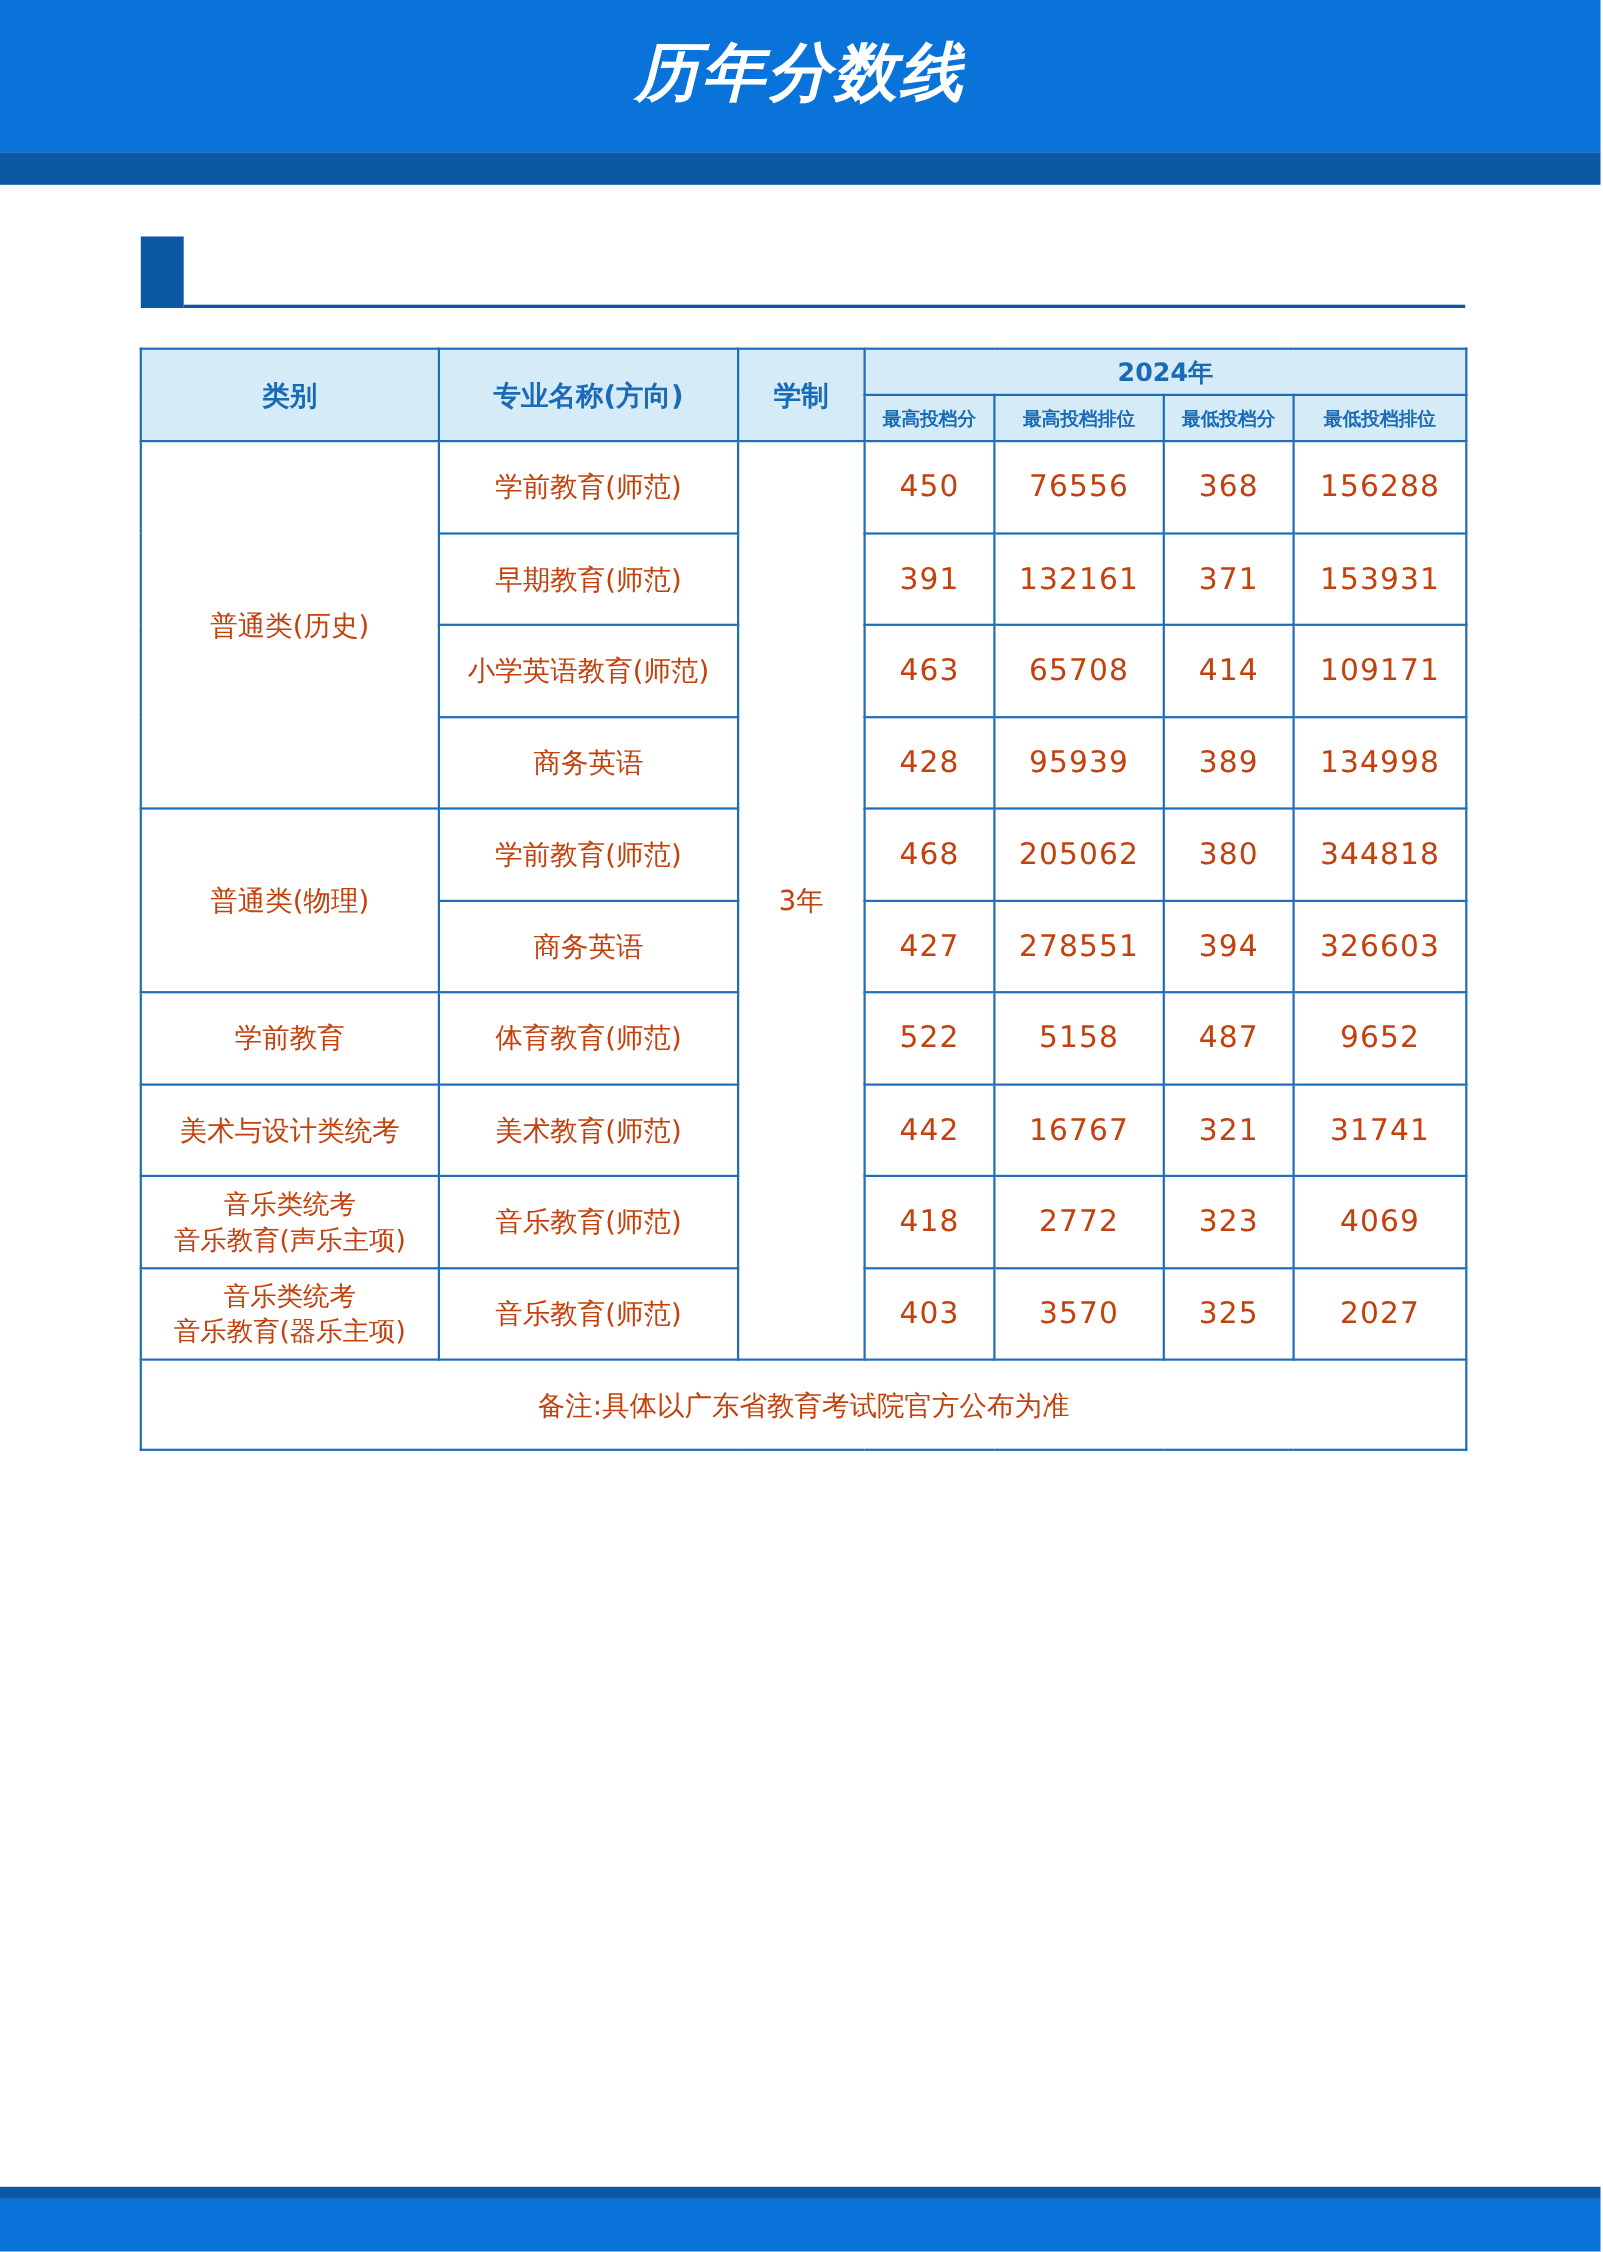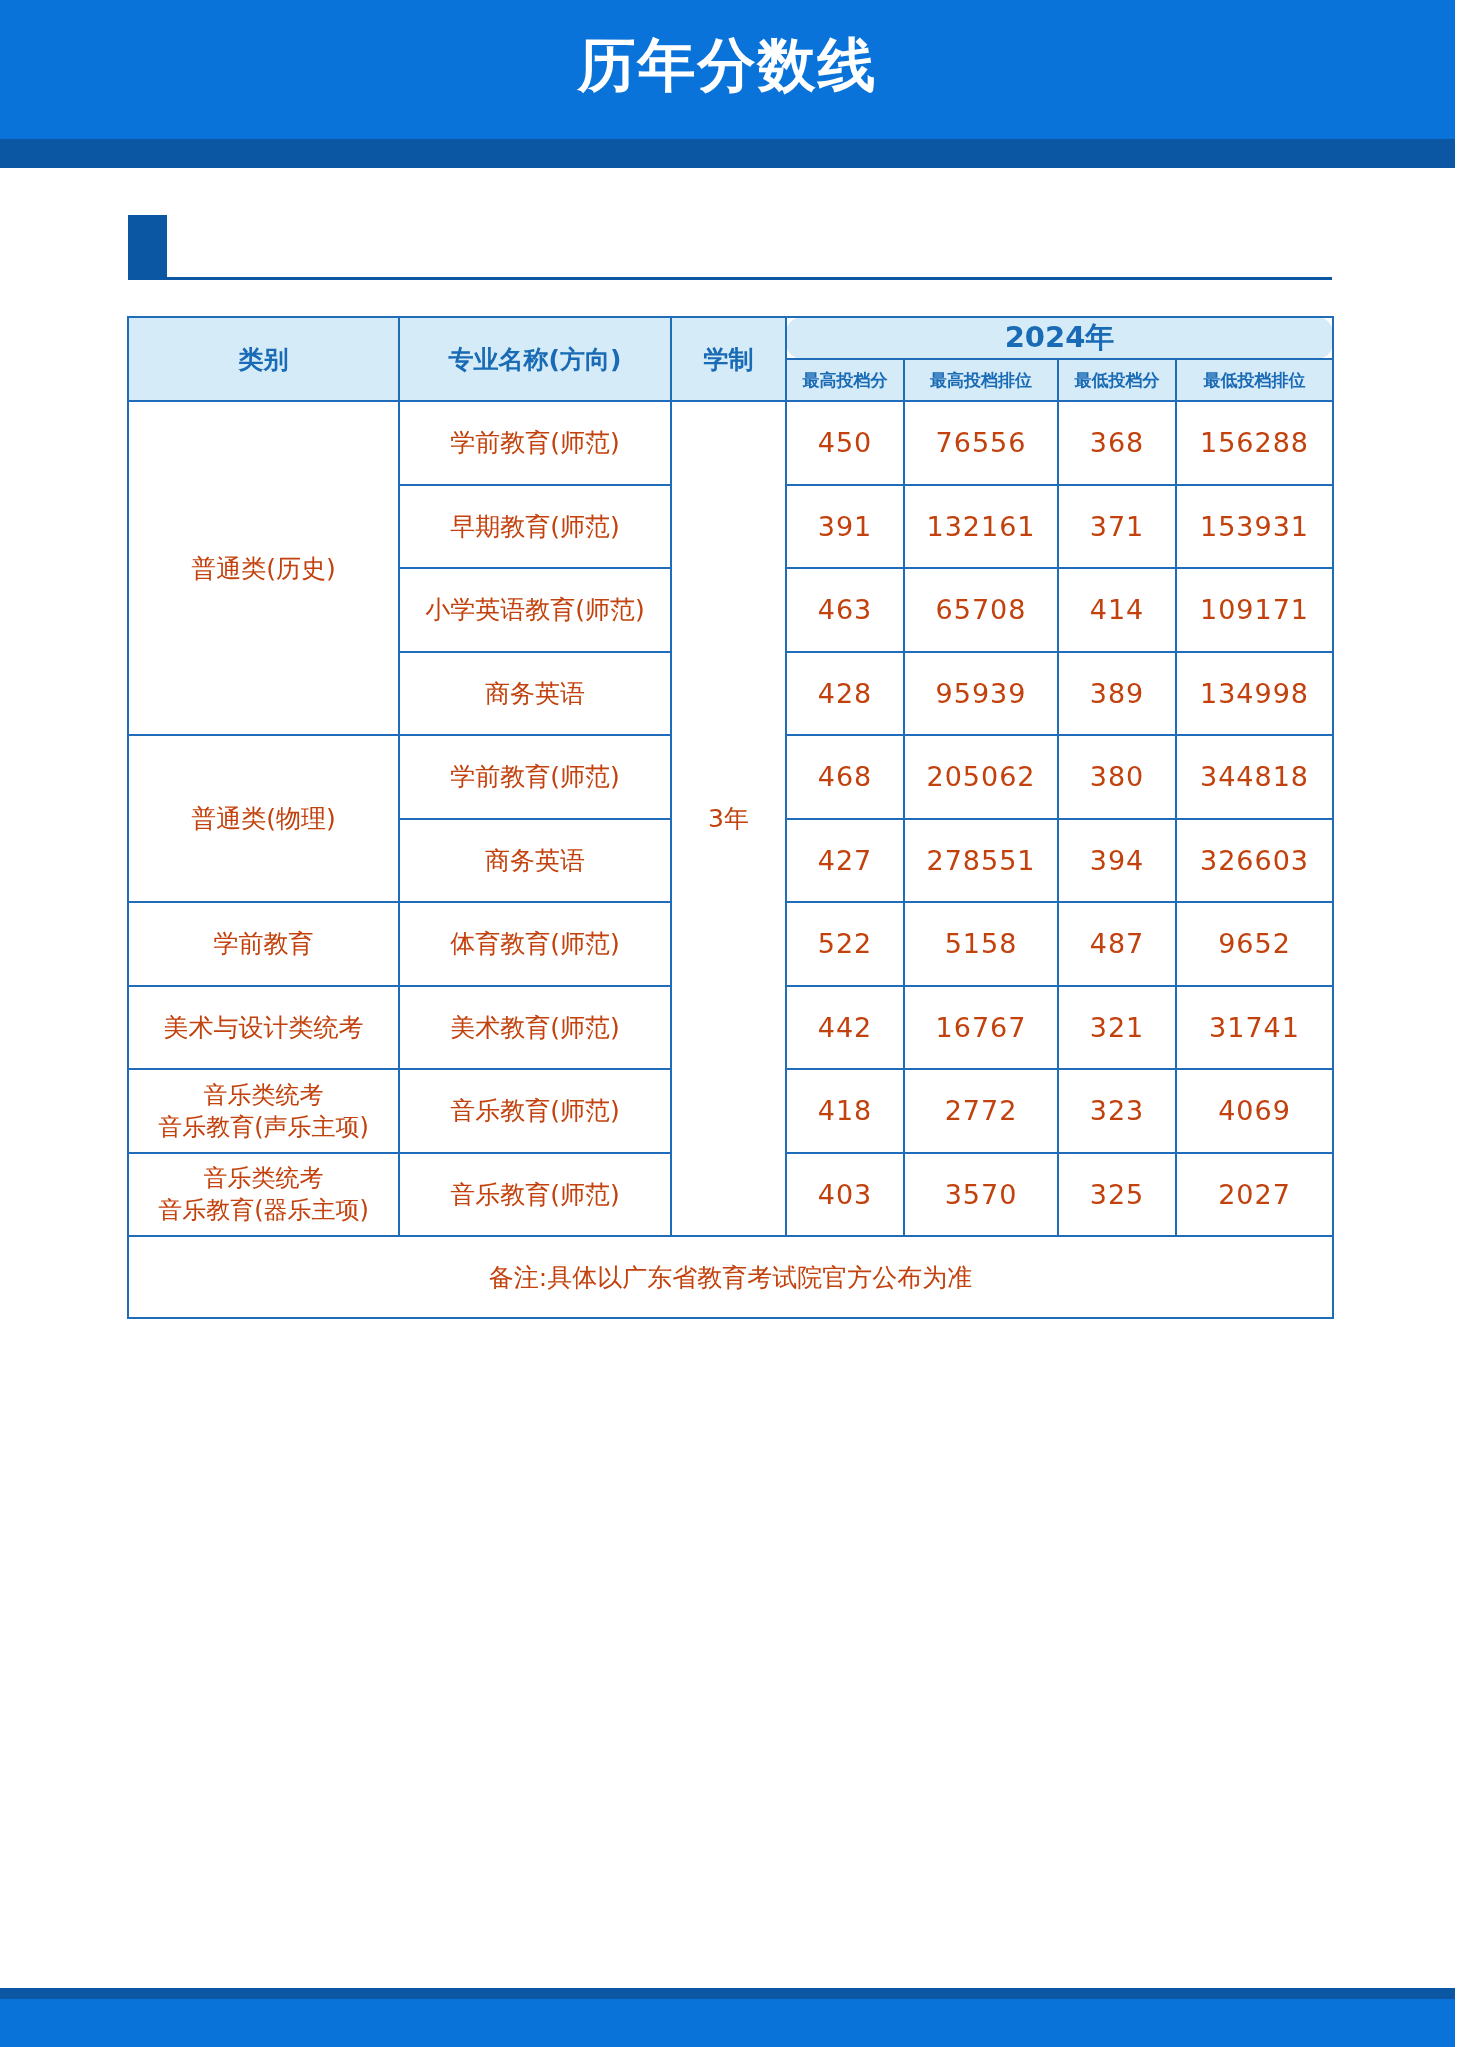--- a/index.html
+++ b/index.html
@@ -4,21 +4,21 @@
   <style>
     html, body { margin: 0; padding: 0; }
     body {
       width: 1457px; height: 2047px; position: relative; overflow: hidden;
       background: #ffffff;
       font-family: "DejaVu Sans", "Liberation Sans", sans-serif;
     }
     .top-banner {
       position: absolute; left: 0; top: 0; width: 1455px; height: 139px;
       background: #0a73d9;
-      display: flex; align-items: center; justify-content: center;
+      display: flex; align-items: center; justify-content: center; font-style: italic;
     }
     .top-banner .title {
       color: #ffffff; font-size: 58px; font-weight: bold; letter-spacing: 2px;
       margin-top: -8px;
     }
     .top-band {
       position: absolute; left: 0; top: 139px; width: 1455px; height: 29px;
       background: #0b57a3;
     }
     .section-title {
@@ -41,21 +41,21 @@
       width: 1205px;
     }
     table.scores th, table.scores td {
       border: 2px solid #1f6db8; text-align: center; vertical-align: middle;
       padding: 0;
     }
     table.scores th {
       background: #d5ebf8; color: #1a6bb5; font-weight: bold;
     }
     th.big { font-size: 25px; margin-left: 40px; }
-    th.year { font-size: 29px; height: 40px; border-radius: 16px; }
+    th.year { font-size: 23px; height: 40px; }
     th.sub { font-size: 17px; height: 40px; }
     td { height: 81.5px; font-size: 25px; font-weight: normal; color: #c2410c; }
     td.num { font-size: 27px; letter-spacing: 1px; }
     td.cat2 { font-size: 24px; line-height: 32px; margin-top: 12px; }
     td.note {
       text-align: left; padding-left: 24px; font-size: 25px; height: 80px;
     }
     .bottom-band {
       position: absolute; left: 0; top: 1988px; width: 1455px; height: 11px; background: #0b57a3;
     }

